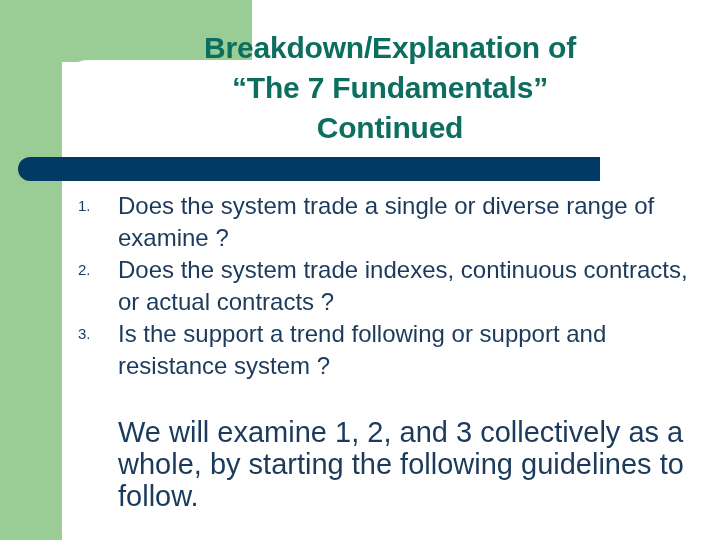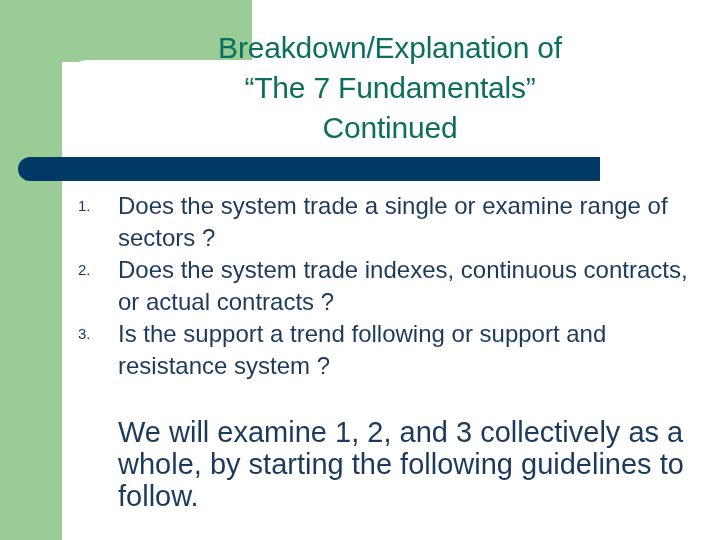--- a/index.html
+++ b/index.html
@@ -47,21 +47,21 @@
 
   
   .title {
     position: absolute;
     left: 70px;
     top: 28px;
     width: 640px;
     text-align: center;
     color: #0B6E5F;
     font-size: 30px;
-    font-weight: normal;
+    font-weight: bold;
     line-height: 40px;
     letter-spacing: -0.2px;
     white-space: pre-line;
   }
 
   
   .divider-bar {
     position: absolute;
     left: 18px;
     top: 157px;
@@ -123,21 +123,21 @@
   <div class="white-panel"></div>
 
   <div class="title">Breakdown/Explanation of
 “The 7 Fundamentals”
 Continued</div>
 
   <div class="divider-bar"></div>
 
   <div class="body-area">
     <ol class="fund-list">
-      <li>Does the system trade a single or examine range of sectors ?</li>
+      <li>Does the system trade a single or diverse range of examine ?</li>
       <li>Does the system trade indexes, continuous contracts, or actual contracts ?</li>
       <li>Is the support a trend following or support and resistance system ?</li>
     </ol>
 
     <p class="closing-para">We will examine 1, 2, and 3 collectively as a whole, by starting the following guidelines to follow.</p>
   </div>
 
 </div>
 
 </body></html>

